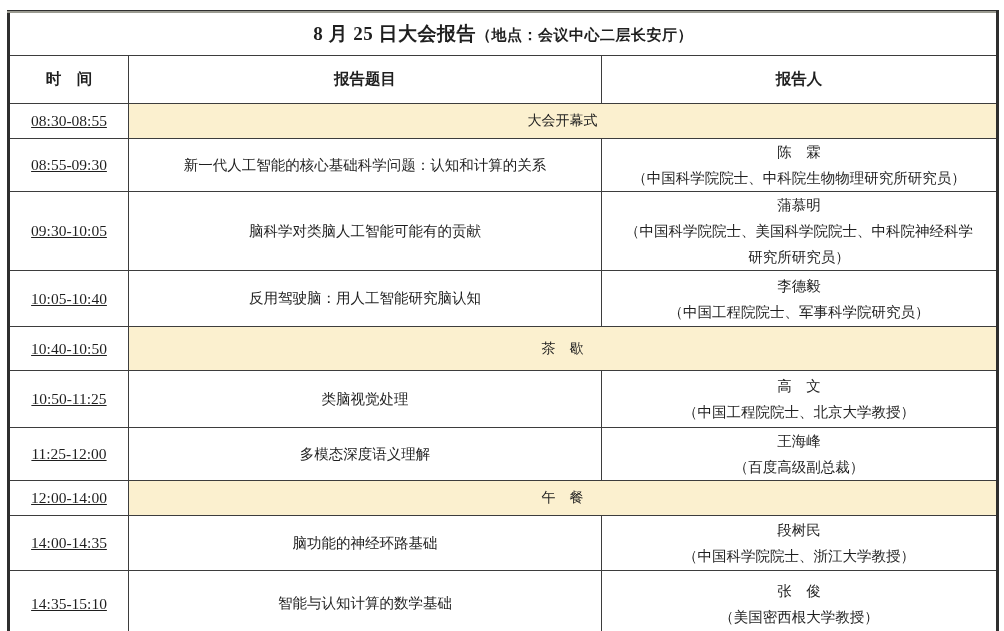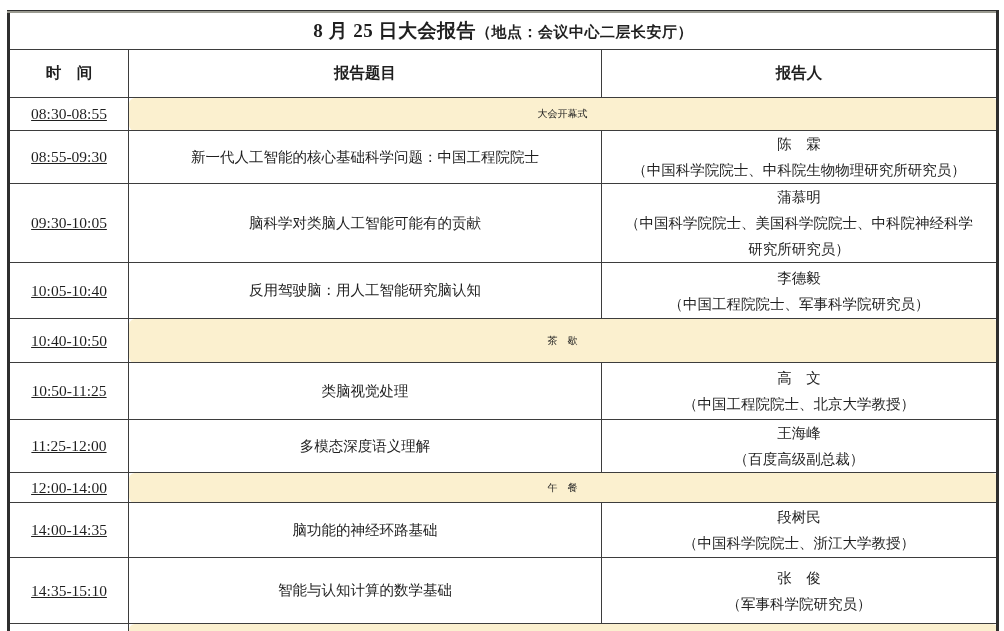--- a/index.html
+++ b/index.html
@@ -39,21 +39,21 @@
     margin: 10px 0 0 7px;
     border: 3px solid #2e2e2e;
   }
   col.c-time { width: 120px; }
   col.c-title { width: 473px; }
   col.c-speaker { width: 396px; }
   td, th {
     border: 1.6px solid var(--border);
     vertical-align: middle;
     text-align: center;
-    padding: 0;
+    padding: 8px;
     overflow: hidden;
   }
   .title-row th {
     height: 38px;
     font-weight: bold;
     font-size: 19px;
     letter-spacing: 0.5px;
   }
   .title-location {
     font-size: 15px;
@@ -76,22 +76,21 @@
   }
   .speaker-cell {
     font-size: 14.5px;
     line-height: 26px;
     padding: 0 16px;
   }
   .speaker-name { display: block; }
   .speaker-affiliation { display: block; }
   .session-cell {
     background: var(--band);
-    font-size: 10px;
-    border-radius: 6px;
+    font-size: 14px;
   }
 </style>
 </head>
 <body>
 
 <div class="page">
   <div class="crop-edge-line"></div>
 
   <table class="schedule">
     <colgroup>
@@ -109,21 +108,21 @@
         <th>报告人</th>
       </tr>
     </thead>
     <tbody id="schedule-body">
         <tr style="height: 33px;">
           <td class="time-cell">08:30-08:55</td>
           <td colspan="2" class="session-cell">大会开幕式</td>
         </tr>
         <tr style="height: 53px;">
           <td class="time-cell">08:55-09:30</td>
-          <td class="talk-title-cell">新一代人工智能的核心基础科学问题：中国工程院院士</td>
+          <td class="talk-title-cell">新一代人工智能的核心基础科学问题：认知和计算的关系</td>
           <td class="speaker-cell">
             <span class="speaker-name">陈　霖</span>
             <span class="speaker-affiliation">（中国科学院院士、中科院生物物理研究所研究员）</span>
           </td>
         </tr>
         <tr style="height: 78px;">
           <td class="time-cell">09:30-10:05</td>
           <td class="talk-title-cell">脑科学对类脑人工智能可能有的贡献</td>
           <td class="speaker-cell">
             <span class="speaker-name">蒲慕明</span>
@@ -168,21 +167,21 @@
           <td class="speaker-cell">
             <span class="speaker-name">段树民</span>
             <span class="speaker-affiliation">（中国科学院院士、浙江大学教授）</span>
           </td>
         </tr>
         <tr style="height: 66px;">
           <td class="time-cell">14:35-15:10</td>
           <td class="talk-title-cell">智能与认知计算的数学基础</td>
           <td class="speaker-cell">
             <span class="speaker-name">张　俊</span>
-            <span class="speaker-affiliation">（军事科学院研究员）</span>
+            <span class="speaker-affiliation">（美国密西根大学教授）</span>
           </td>
         </tr>
         <tr style="height: 37px;">
           <td class="time-cell">15:10-15:20</td>
           <td colspan="2" class="session-cell">茶　歇</td>
         </tr>
       </tbody>
   </table>
 </div>
 

